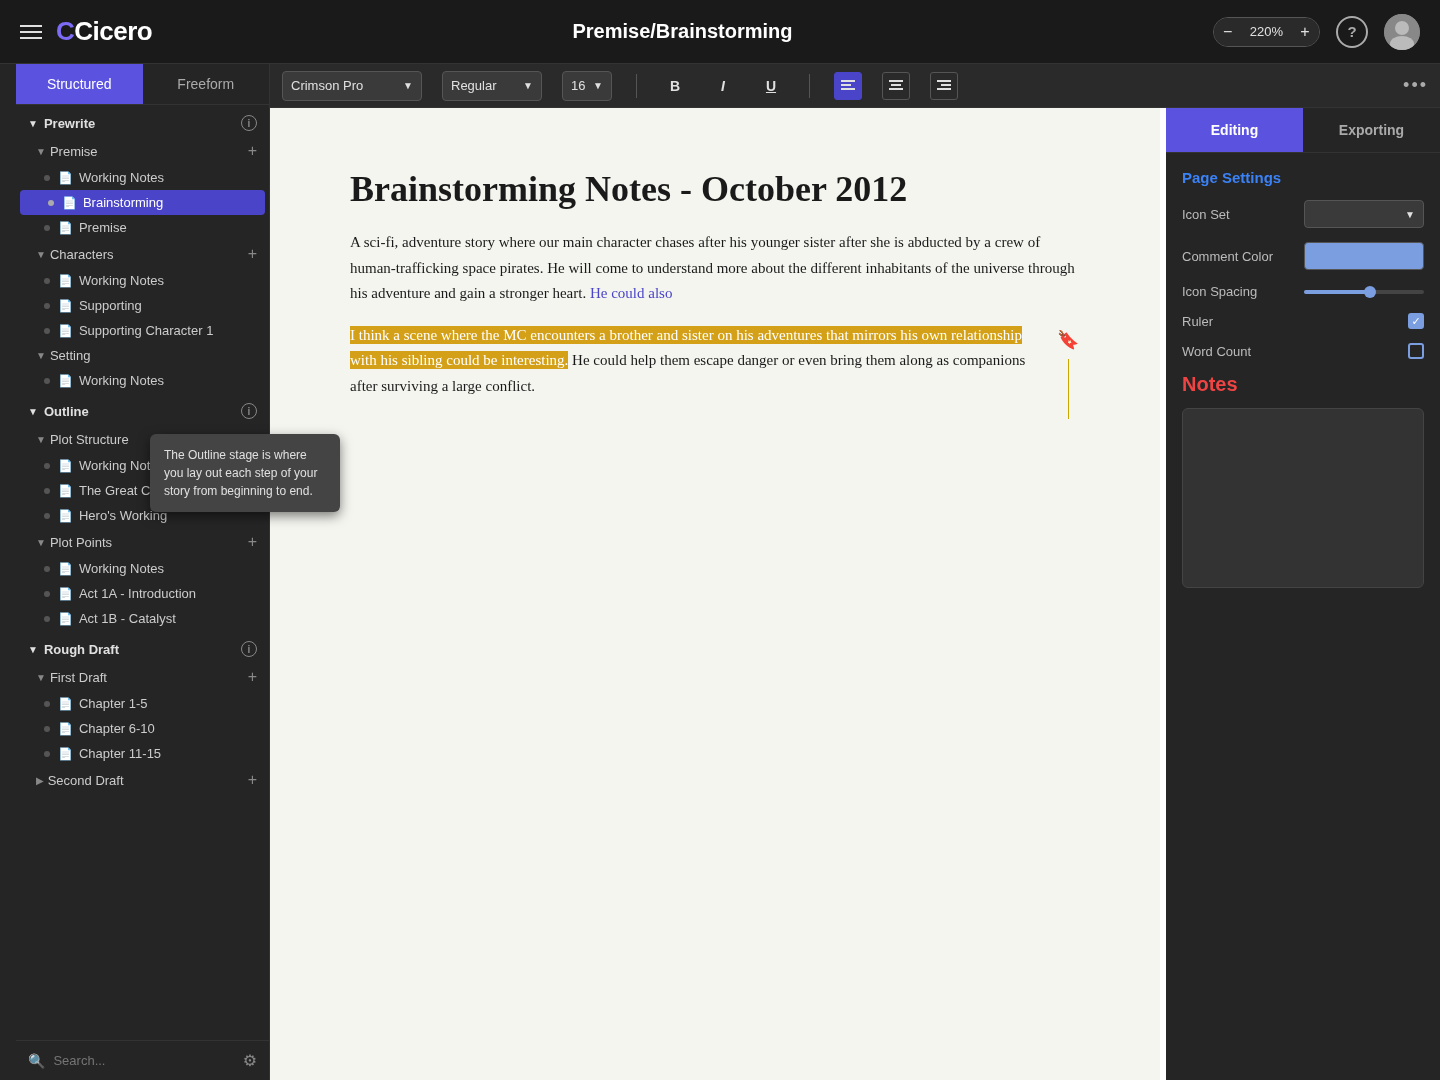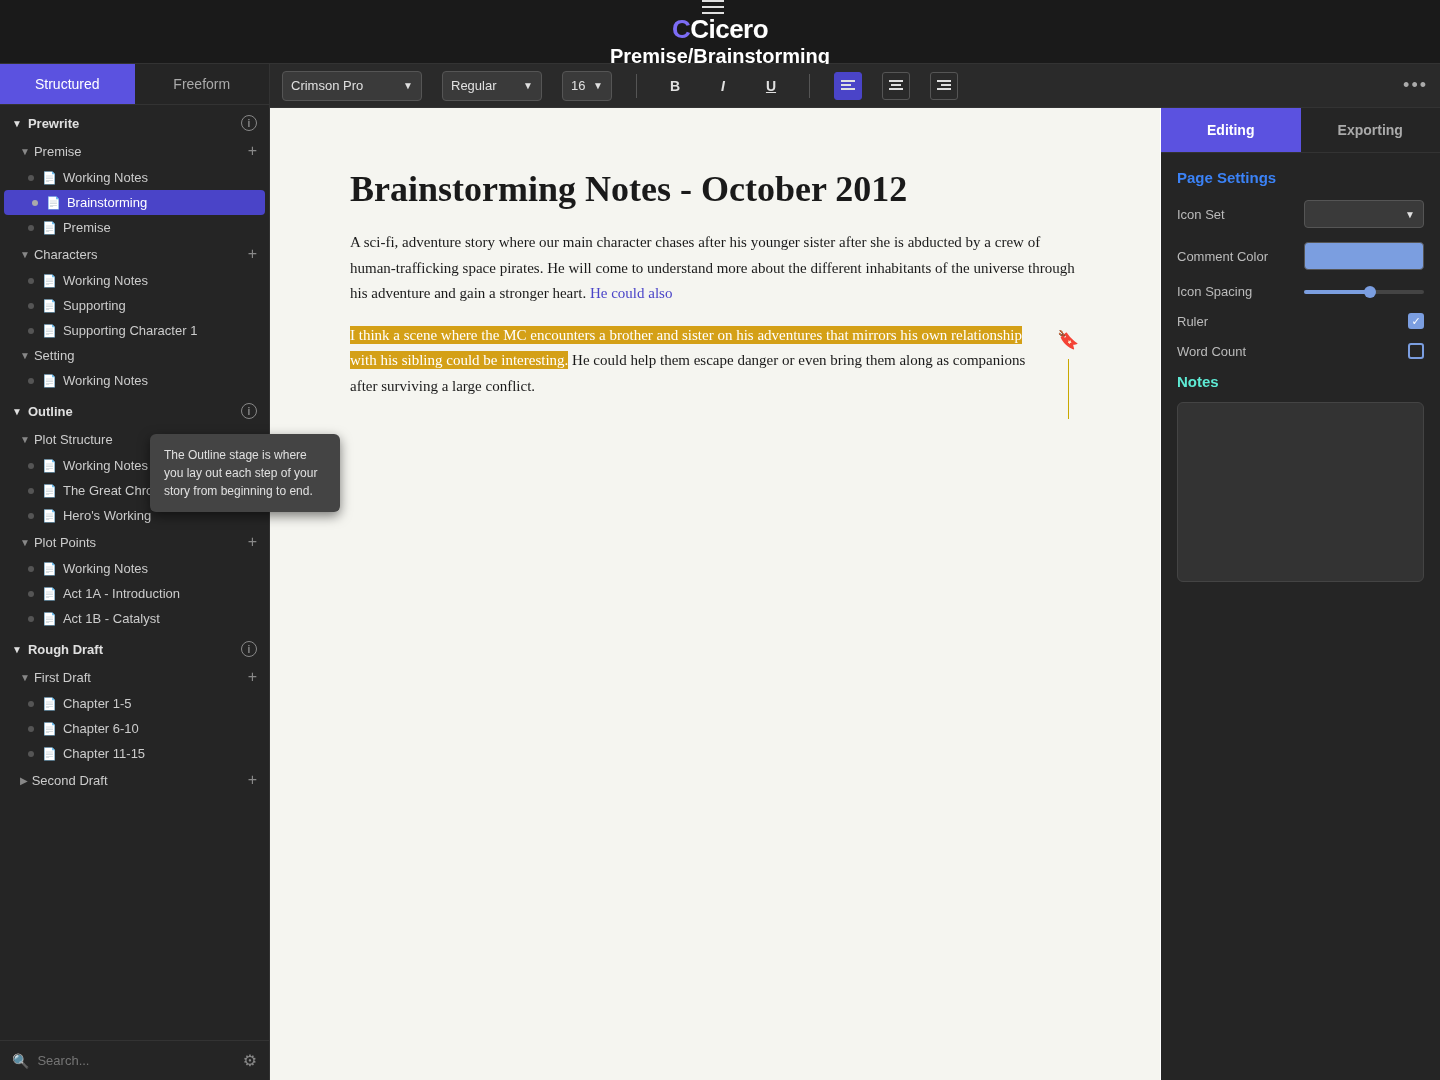--- a/index.html
+++ b/index.html
@@ -1,36 +1,36 @@
 <!DOCTYPE html>
 <html><head>
   <meta charset="utf-8">
   <style>
     * { box-sizing: border-box; margin: 0; padding: 0; }
     body { font-family: -apple-system, BlinkMacSystemFont, 'Segoe UI', sans-serif; background: #1e1e1e; color: #e0e0e0; width: 1440px; height: 1080px; overflow: hidden; display: flex; flex-direction: column; }
 
     
-    .top-bar { background: #1a1a1a; height: 64px; display: flex; align-items: center; padding: 0 20px; border-bottom: 1px solid #333; flex-shrink: 0; flex-direction: column; }
+    .top-bar { background: #1a1a1a; height: 64px; display: flex; align-items: center; padding: 0 20px; border-bottom: 1px solid #333; flex-shrink: 0; }
     .hamburger { display: flex; flex-direction: column; gap: 4px; cursor: pointer; margin-right: 14px; }
     .hamburger span { width: 22px; height: 2px; background: #e0e0e0; display: block; }
     .logo { font-size: 26px; font-weight: 700; color: #fff; letter-spacing: -0.5px; }
     .logo .c { color: #7c6cf5; }
     .top-title { flex: 1; text-align: center; font-size: 20px; font-weight: 600; color: #fff; }
     .top-right { display: flex; align-items: center; gap: 16px; }
     .zoom-control { display: flex; align-items: center; border: 1px solid #555; border-radius: 20px; overflow: hidden; }
     .zoom-btn { background: #2a2a2a; border: none; color: #e0e0e0; width: 28px; height: 28px; cursor: pointer; font-size: 16px; display: flex; align-items: center; justify-content: center; }
     .zoom-val { background: #2a2a2a; padding: 0 8px; font-size: 13px; color: #e0e0e0; line-height: 28px; }
     .help-btn { width: 32px; height: 32px; border-radius: 50%; border: 2px solid #aaa; background: transparent; color: #aaa; font-weight: 700; font-size: 15px; cursor: pointer; display: flex; align-items: center; justify-content: center; }
     .avatar { width: 36px; height: 36px; border-radius: 50%; background: #888; overflow: hidden; display: flex; align-items: center; justify-content: center; font-size: 14px; color: #fff; }
 
     
     .main-layout { display: flex; flex: 1; overflow: hidden; }
 
     
-    .sidebar { width: 270px; background: #252525; border-right: 1px solid #333; display: flex; flex-direction: column; flex-shrink: 0; }
+    .sidebar { width: 270px; background: #252525; border-right: 1px solid #333; display: flex; flex-direction: column; flex-shrink: 0; padding-left: 16px; }
     .sidebar-tabs { display: flex; border-bottom: 1px solid #333; }
     .sidebar-tab { flex: 1; height: 40px; display: flex; align-items: center; justify-content: center; font-size: 14px; font-weight: 500; cursor: pointer; }
     .sidebar-tab.active { background: #5b52e0; color: #fff; border-radius: 0; }
     .sidebar-tab.inactive { color: #aaa; }
     .sidebar-content { flex: 1; overflow-y: auto; padding: 0; }
     .sidebar-content::-webkit-scrollbar { width: 4px; }
     .sidebar-content::-webkit-scrollbar-thumb { background: #444; border-radius: 2px; }
 
     .section-header { display: flex; align-items: center; padding: 10px 12px 6px 12px; font-size: 13px; font-weight: 600; color: #e0e0e0; cursor: pointer; }
     .section-header .chevron { margin-right: 6px; font-size: 10px; }
@@ -75,39 +75,39 @@
     .editor { flex: 1; background: #f5f5f0; overflow-y: auto; padding: 60px 80px; }
     .editor::-webkit-scrollbar { width: 6px; }
     .editor::-webkit-scrollbar-thumb { background: #ccc; border-radius: 3px; }
     .doc-title { font-size: 36px; font-weight: 700; color: #1a1a1a; margin-bottom: 20px; font-family: Georgia, serif; }
     .doc-body { font-size: 15px; line-height: 1.7; color: #1a1a1a; font-family: Georgia, serif; }
     .doc-body p { margin-bottom: 16px; }
     .highlight-yellow { background: #d4a017; color: #fff; padding: 1px 0; }
     .highlight-link { color: #4a44c8; text-decoration: none; }
 
     
-    .right-panel { width: 280px; background: #252525; border-left: 1px solid #ffffff; display: flex; flex-direction: column; flex-shrink: 0; }
+    .right-panel { width: 280px; background: #252525; border-left: 6px solid #ffffff; display: flex; flex-direction: column; flex-shrink: 0; }
     .right-tabs { display: flex; border-bottom: 1px solid #333; }
     .right-tab { flex: 1; height: 44px; display: flex; align-items: center; justify-content: center; font-size: 14px; font-weight: 600; cursor: pointer; }
     .right-tab.active { background: #5b52e0; color: #fff; }
     .right-tab.inactive { color: #aaa; }
     .panel-content { padding: 16px; flex: 1; overflow-y: auto; }
     .panel-section-title { font-size: 15px; font-weight: 600; color: #3b82f6; margin-bottom: 14px; }
     .panel-row { display: flex; align-items: center; margin-bottom: 14px; }
     .panel-label { font-size: 13px; color: #bbb; flex: 1; }
     .panel-control { display: flex; align-items: center; }
     .panel-select { background: #3a3a3a; border: 1px solid #555; border-radius: 4px; color: #e0e0e0; padding: 4px 8px; font-size: 12px; width: 120px; height: 28px; display: flex; align-items: center; justify-content: space-between; }
     .panel-color-box { width: 120px; height: 28px; background: #7b9ee0; border-radius: 4px; border: 1px solid #555; }
     .panel-slider { width: 120px; height: 4px; background: #444; border-radius: 2px; position: relative; }
     .panel-slider-fill { height: 100%; width: 55%; background: #7b9ee0; border-radius: 2px; }
     .panel-slider-thumb { width: 12px; height: 12px; background: #7b9ee0; border-radius: 50%; position: absolute; top: -4px; left: calc(55% - 6px); }
     .checkbox { width: 16px; height: 16px; border: 2px solid #7b9ee0; border-radius: 3px; background: #7b9ee0; display: flex; align-items: center; justify-content: center; }
     .checkbox.checked::after { content: '✓'; color: #fff; font-size: 11px; }
     .checkbox.unchecked { background: transparent; }
-    .panel-notes-title { font-size: 15px; font-weight: 600; color: #5eead4; margin-top: 8px; margin-bottom: 12px; }
+    .panel-notes-title { font-size: 20px; font-weight: 600; color: #ef4444; margin-top: 8px; margin-bottom: 12px; }
     .notes-box { background: #333; border: 1px solid #444; border-radius: 6px; height: 180px; }
 
     
     .tooltip-overlay { position: absolute; left: 150px; top: 370px; background: #444; color: #e0e0e0; font-size: 12px; padding: 12px 14px; border-radius: 6px; width: 190px; line-height: 1.5; z-index: 100; box-shadow: 0 4px 12px rgba(0,0,0,0.5); }
   </style>
 </head>
 <body>
 
 <div class="top-bar">
   <div class="hamburger">

